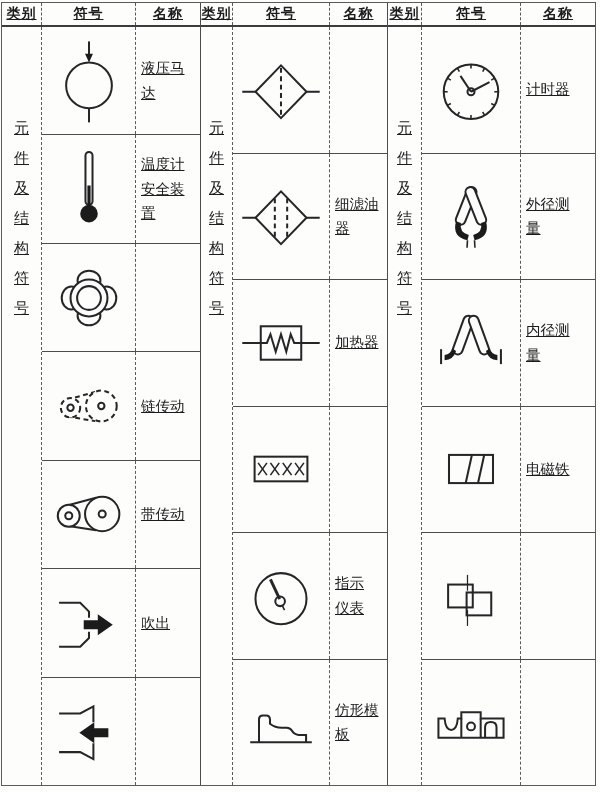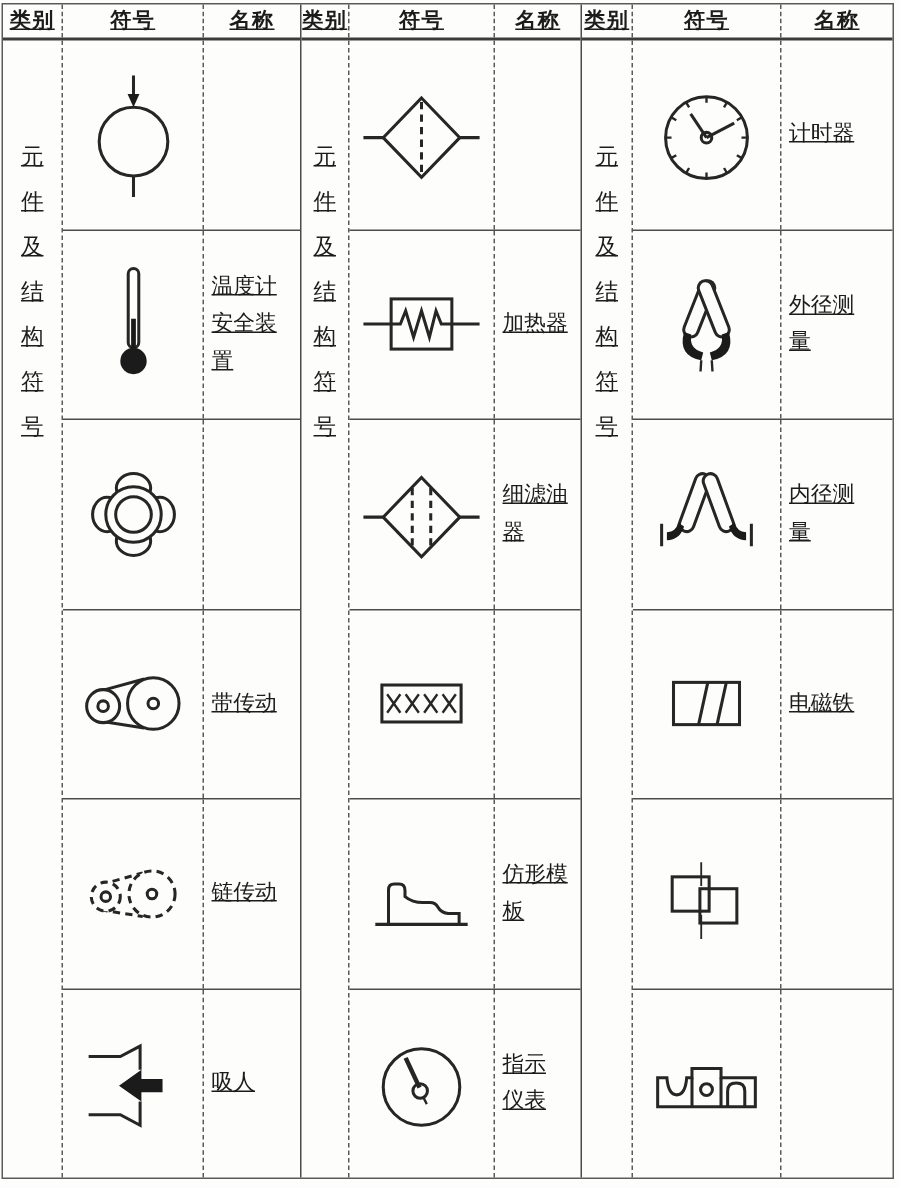--- a/index.html
+++ b/index.html
@@ -25,21 +25,21 @@
 
   .gbody{display:flex;flex:1;min-height:0;}
 
   .catcol{box-sizing:border-box;border-right:1px dashed #5a5a5a;
           display:flex;justify-content:center;}
   .g1 .catcol{width:40px;}
   .g2 .catcol{width:32px;}
   .g3 .catcol{width:34px;}
   .cattext{
     width:17px;word-break:break-all;text-align:center;
-    font-size:15px;line-height:30px;margin-top:62px;
+    font-size:15px;line-height:30px;margin-top:86px;
   }
 
   .rowscol{flex:1;display:flex;flex-direction:column;min-width:0;}
   .row{flex:1;display:flex;box-sizing:border-box;min-height:0;}
   .row:not(:last-child){border-bottom:1px solid #4c4c4c;}
 
   .sym{box-sizing:border-box;border-right:1px dashed #5a5a5a;
        display:flex;align-items:center;justify-content:center;}
   .g1 .sym{width:94px;}
   .g2 .sym{width:97px;}
@@ -77,20 +77,22 @@
 
         <div class="row">
           <div class="sym">
             <svg viewBox="0 0 100 100">
               <line class="ic" x1="50" y1="5" x2="50" y2="21"></line>
               <polygon class="f" points="45.5,19 54.5,19 50,29"></polygon>
               <circle class="ic" cx="50" cy="55" r="26"></circle>
               <line class="ic" x1="50" y1="81" x2="50" y2="97"></line>
             </svg>
           </div>
+          <div class="name">液压马
+达</div>
         </div>
 
         <div class="row">
           <div class="sym">
             <svg viewBox="0 0 100 100">
               <rect class="ic" x="46" y="8" width="8" height="60" rx="4"></rect>
               <rect class="f" x="48.2" y="46" width="3.6" height="24"></rect>
               <circle class="f" cx="50" cy="78" r="10"></circle>
             </svg>
           </div>
@@ -107,55 +109,64 @@
               <ellipse class="ic wf" cx="70" cy="50" rx="11" ry="13"></ellipse>
               <circle class="ic wf" cx="50" cy="50" r="21"></circle>
               <circle class="ic" cx="50" cy="50" r="13.5"></circle>
             </svg>
           </div>
         </div>
 
         <div class="row">
           <div class="sym">
             <svg viewBox="0 0 100 100">
+              <line class="ic dsh" x1="25" y1="43" x2="57" y2="34"></line>
+              <line class="ic dsh" x1="25" y1="62" x2="57" y2="67"></line>
+              <circle class="ic dsh wf" cx="29" cy="52" r="11"></circle>
+              <circle class="ic" cx="29" cy="52" r="3.6"></circle>
+              <circle class="ic dsh wf" cx="64" cy="50" r="17.5"></circle>
+              <circle class="ic" cx="64" cy="50" r="3.6"></circle>
+            </svg>
+          </div>
+          <div class="name">链传动</div>
+        </div>
+
+        <div class="row">
+          <div class="sym">
+            <svg viewBox="0 0 100 100">
               <line class="ic" x1="23" y1="41" x2="58" y2="31.5"></line>
               <line class="ic" x1="23" y1="63" x2="58" y2="68.5"></line>
               <circle class="ic wf" cx="27" cy="52" r="12.5"></circle>
               <circle class="ic" cx="27" cy="52" r="4"></circle>
               <circle class="ic wf" cx="65" cy="50" r="19.5"></circle>
               <circle class="ic" cx="65" cy="50" r="4"></circle>
             </svg>
           </div>
           <div class="name">带传动</div>
         </div>
 
         <div class="row">
           <div class="sym">
             <svg viewBox="0 0 100 100">
-              <line class="ic dsh" x1="25" y1="43" x2="57" y2="34"></line>
-              <line class="ic dsh" x1="25" y1="62" x2="57" y2="67"></line>
-              <circle class="ic dsh wf" cx="29" cy="52" r="11"></circle>
-              <circle class="ic" cx="29" cy="52" r="3.6"></circle>
-              <circle class="ic dsh wf" cx="64" cy="50" r="17.5"></circle>
-              <circle class="ic" cx="64" cy="50" r="3.6"></circle>
-            </svg>
-          </div>
-          <div class="name">链传动</div>
-        </div>
-
+              <path class="ic" d="M16,27 H40 L50,37 V44"></path>
+              <path class="ic" d="M16,77 H40 L50,67 V60"></path>
+              <polygon class="f" points="44,47 60,47 60,40 77,52 60,64 60,57 44,57"></polygon>
+            </svg>
+          </div>
+          <div class="name">吹出</div>
+        </div>
 
         <div class="row">
           <div class="sym">
             <svg viewBox="0 0 100 100">
               <path class="ic" d="M16,30 H40 L55,22 V40"></path>
               <path class="ic" d="M16,74 H40 L55,82 V64"></path>
               <polygon class="f" points="72,47 56,47 56,40 39,52 56,64 56,57 72,57"></polygon>
             </svg>
           </div>
-          <div class="name">吸人</div>
         </div>
 
       </div>
     </div>
   </div>
 
   <div class="group g2">
     <div class="ghead">
       <div class="hc hcat" style="width:32px">类别</div>
       <div class="hc hsym" style="width:97px">符号</div>
@@ -174,41 +185,41 @@
               <line class="ic" x1="6" y1="52" x2="21" y2="52"></line>
               <line class="ic" x1="79" y1="52" x2="94" y2="52"></line>
               <line class="ic dsh" x1="50" y1="25" x2="50" y2="79"></line>
             </svg>
           </div>
         </div>
 
         <div class="row">
           <div class="sym">
             <svg viewBox="0 0 100 100">
-              <rect class="ic" x="27" y="31" width="46" height="38"></rect>
-              <line class="ic" x1="6" y1="50" x2="27" y2="50"></line>
-              <line class="ic" x1="73" y1="50" x2="94" y2="50"></line>
-              <polyline class="ic" points="27,50 34,50 38,40 44,60 50,40 56,60 61,40 65,50 73,50"></polyline>
-            </svg>
-          </div>
-          <div class="name">加热器</div>
-        </div>
-
-        <div class="row">
-          <div class="sym">
-            <svg viewBox="0 0 100 100">
               <polygon class="ic" points="50,22 79,52 50,82 21,52"></polygon>
               <line class="ic" x1="6" y1="52" x2="21" y2="52"></line>
               <line class="ic" x1="79" y1="52" x2="94" y2="52"></line>
               <line class="ic dsh" x1="43" y1="30" x2="43" y2="74"></line>
               <line class="ic dsh" x1="57" y1="30" x2="57" y2="74"></line>
             </svg>
           </div>
           <div class="name">细滤油
 器</div>
+        </div>
+
+        <div class="row">
+          <div class="sym">
+            <svg viewBox="0 0 100 100">
+              <rect class="ic" x="27" y="31" width="46" height="38"></rect>
+              <line class="ic" x1="6" y1="50" x2="27" y2="50"></line>
+              <line class="ic" x1="73" y1="50" x2="94" y2="50"></line>
+              <polyline class="ic" points="27,50 34,50 38,40 44,60 50,40 56,60 61,40 65,50 73,50"></polyline>
+            </svg>
+          </div>
+          <div class="name">加热器</div>
         </div>
 
         <div class="row">
           <div class="sym">
             <svg viewBox="0 0 100 100">
               <rect class="ic" x="20" y="36" width="60" height="28"></rect>
               <g class="ic2">
                 <line x1="24" y1="43" x2="34" y2="57"></line>
                     <line x1="34" y1="43" x2="24" y2="57"></line>
                 <line x1="38" y1="43" x2="48" y2="57"></line>
@@ -219,39 +230,39 @@
                     <line x1="76" y1="43" x2="66" y2="57"></line>
               </g>
             </svg>
           </div>
         </div>
 
 
         <div class="row">
           <div class="sym">
             <svg viewBox="0 0 100 100">
-              <line class="ic" x1="15" y1="73" x2="85" y2="73"></line>
-              <path class="ic" d="M25,73 V47 Q25,42.5 29.5,42.5 H33 Q37.5,42.5 37.5,47.5 V52 Q43,56.5 51,56.5 H56.5 Q60.5,56.5 62.5,60 Q64.5,63.8 70,64.8 H78.5 V73"></path>
-            </svg>
-          </div>
-          <div class="name">仿形模
-板</div>
-        </div>
-
-        <div class="row">
-          <div class="sym">
-            <svg viewBox="0 0 100 100">
               <circle class="ic" cx="50" cy="53" r="29"></circle>
               <line class="ic" style="stroke-width:3.4" x1="48.5" y1="53.5" x2="38" y2="31"></line>
               <circle class="ic" cx="49" cy="56" r="5.5"></circle>
               <line class="ic2" x1="51.5" y1="61" x2="54" y2="66"></line>
             </svg>
           </div>
           <div class="name">指示
 仪表</div>
+        </div>
+
+        <div class="row">
+          <div class="sym">
+            <svg viewBox="0 0 100 100">
+              <line class="ic" x1="15" y1="73" x2="85" y2="73"></line>
+              <path class="ic" d="M25,73 V47 Q25,42.5 29.5,42.5 H33 Q37.5,42.5 37.5,47.5 V52 Q43,56.5 51,56.5 H56.5 Q60.5,56.5 62.5,60 Q64.5,63.8 70,64.8 H78.5 V73"></path>
+            </svg>
+          </div>
+          <div class="name">仿形模
+板</div>
         </div>
 
       </div>
     </div>
   </div>
 
   <div class="group g3">
     <div class="ghead">
       <div class="hc hcat" style="width:34px">类别</div>
       <div class="hc hsym" style="width:99px">符号</div>

